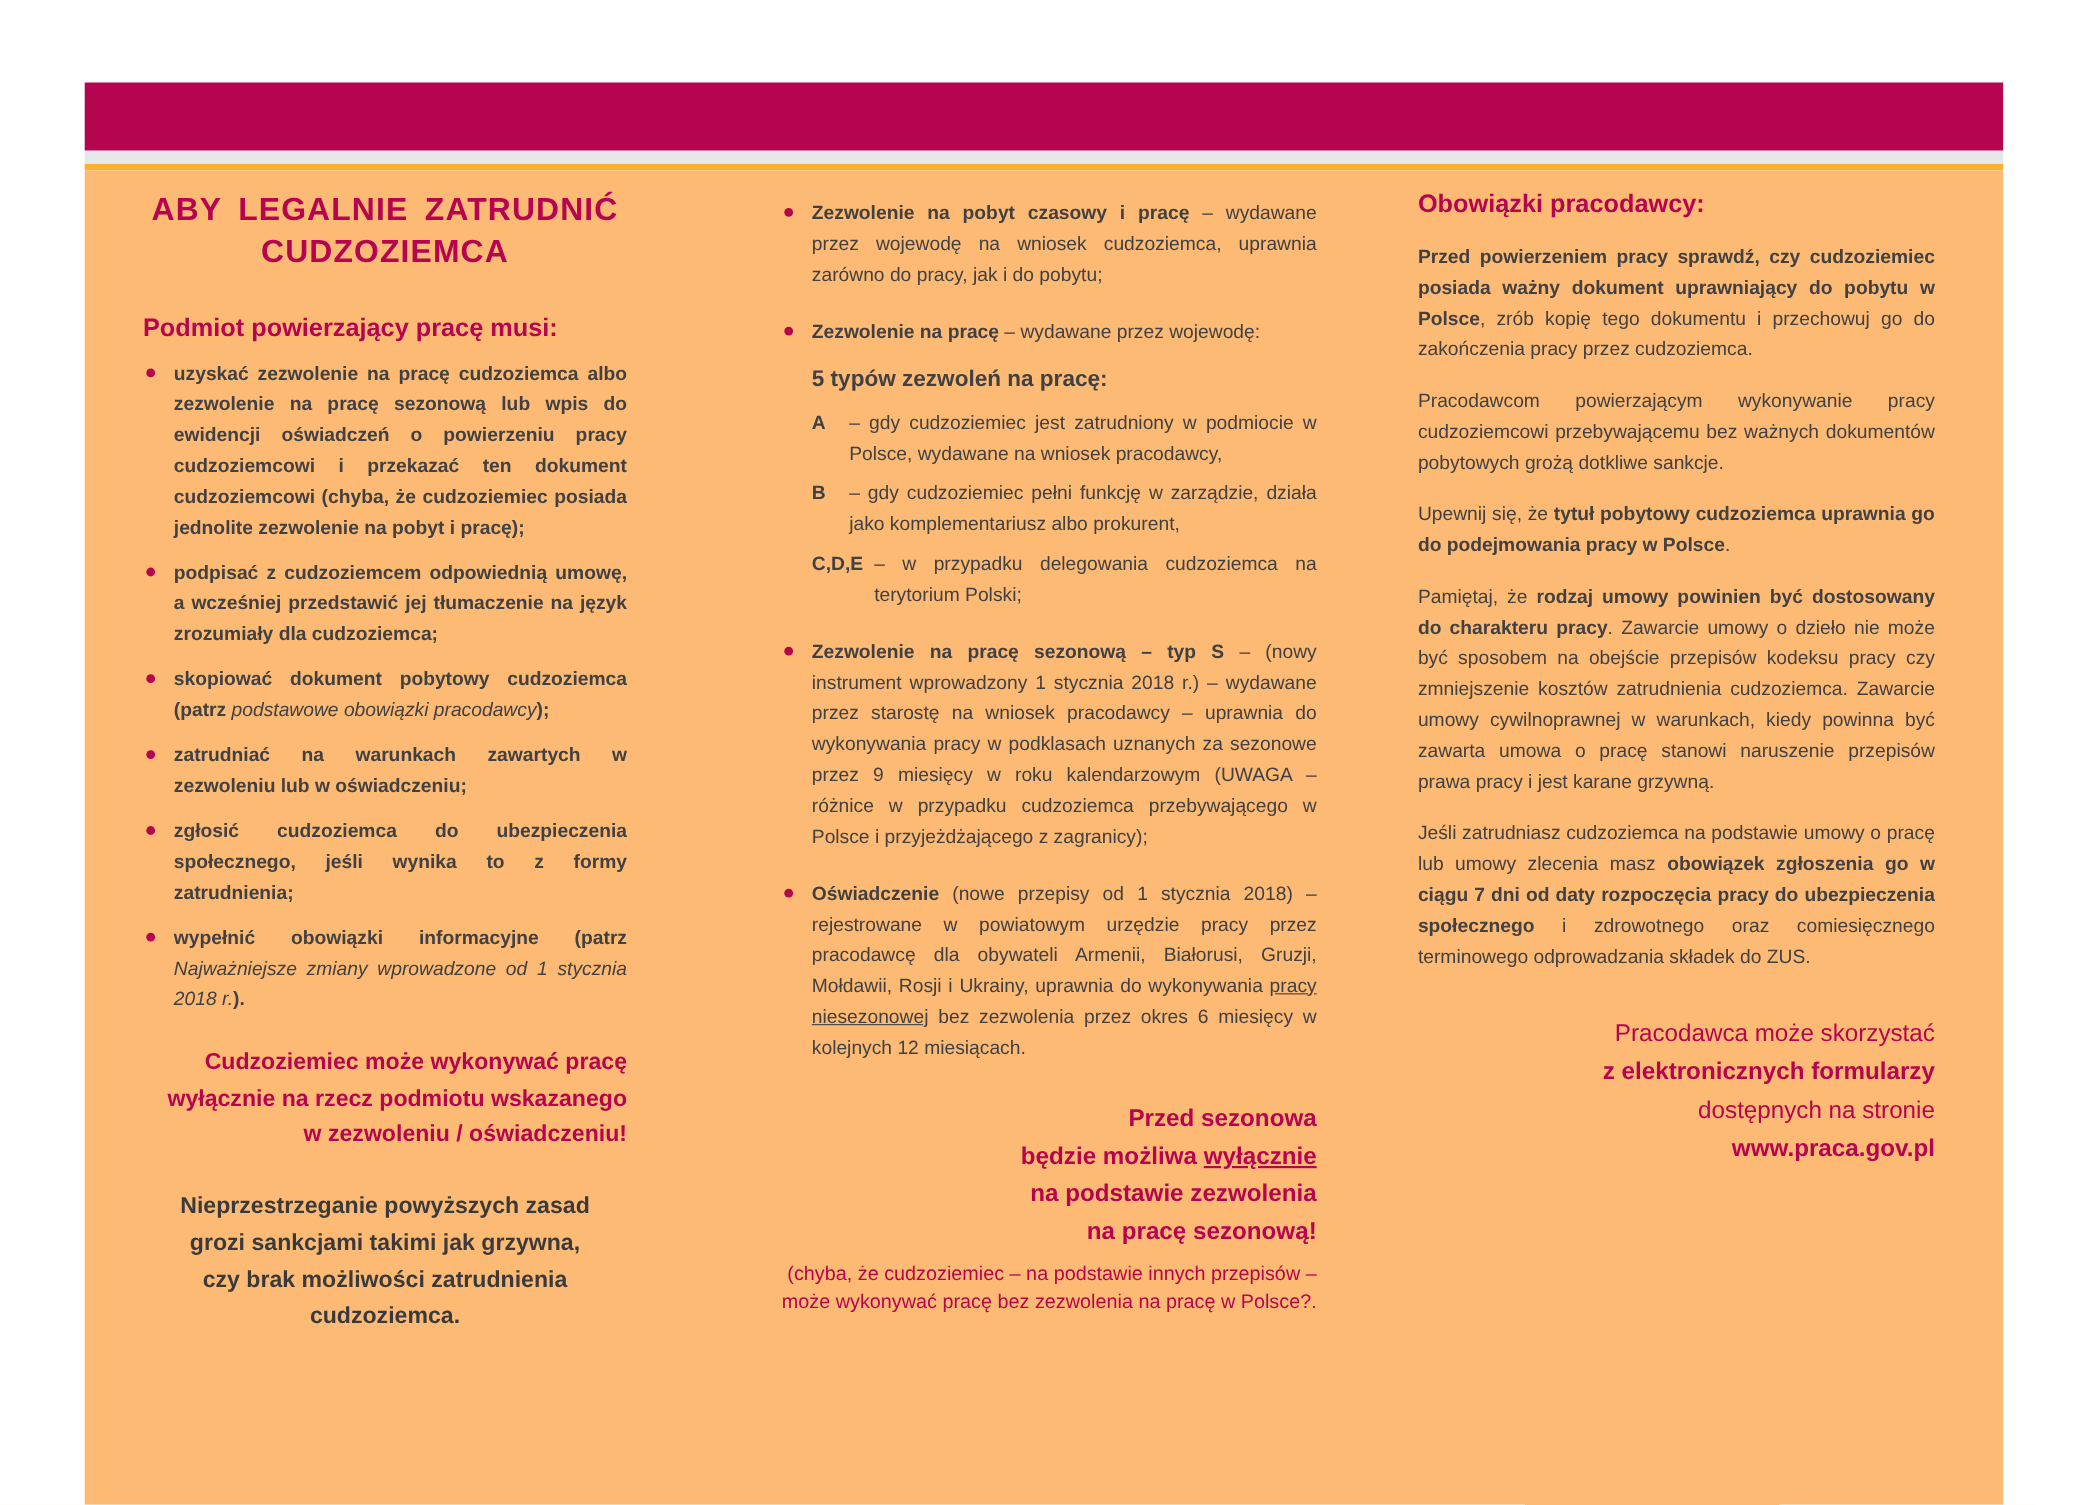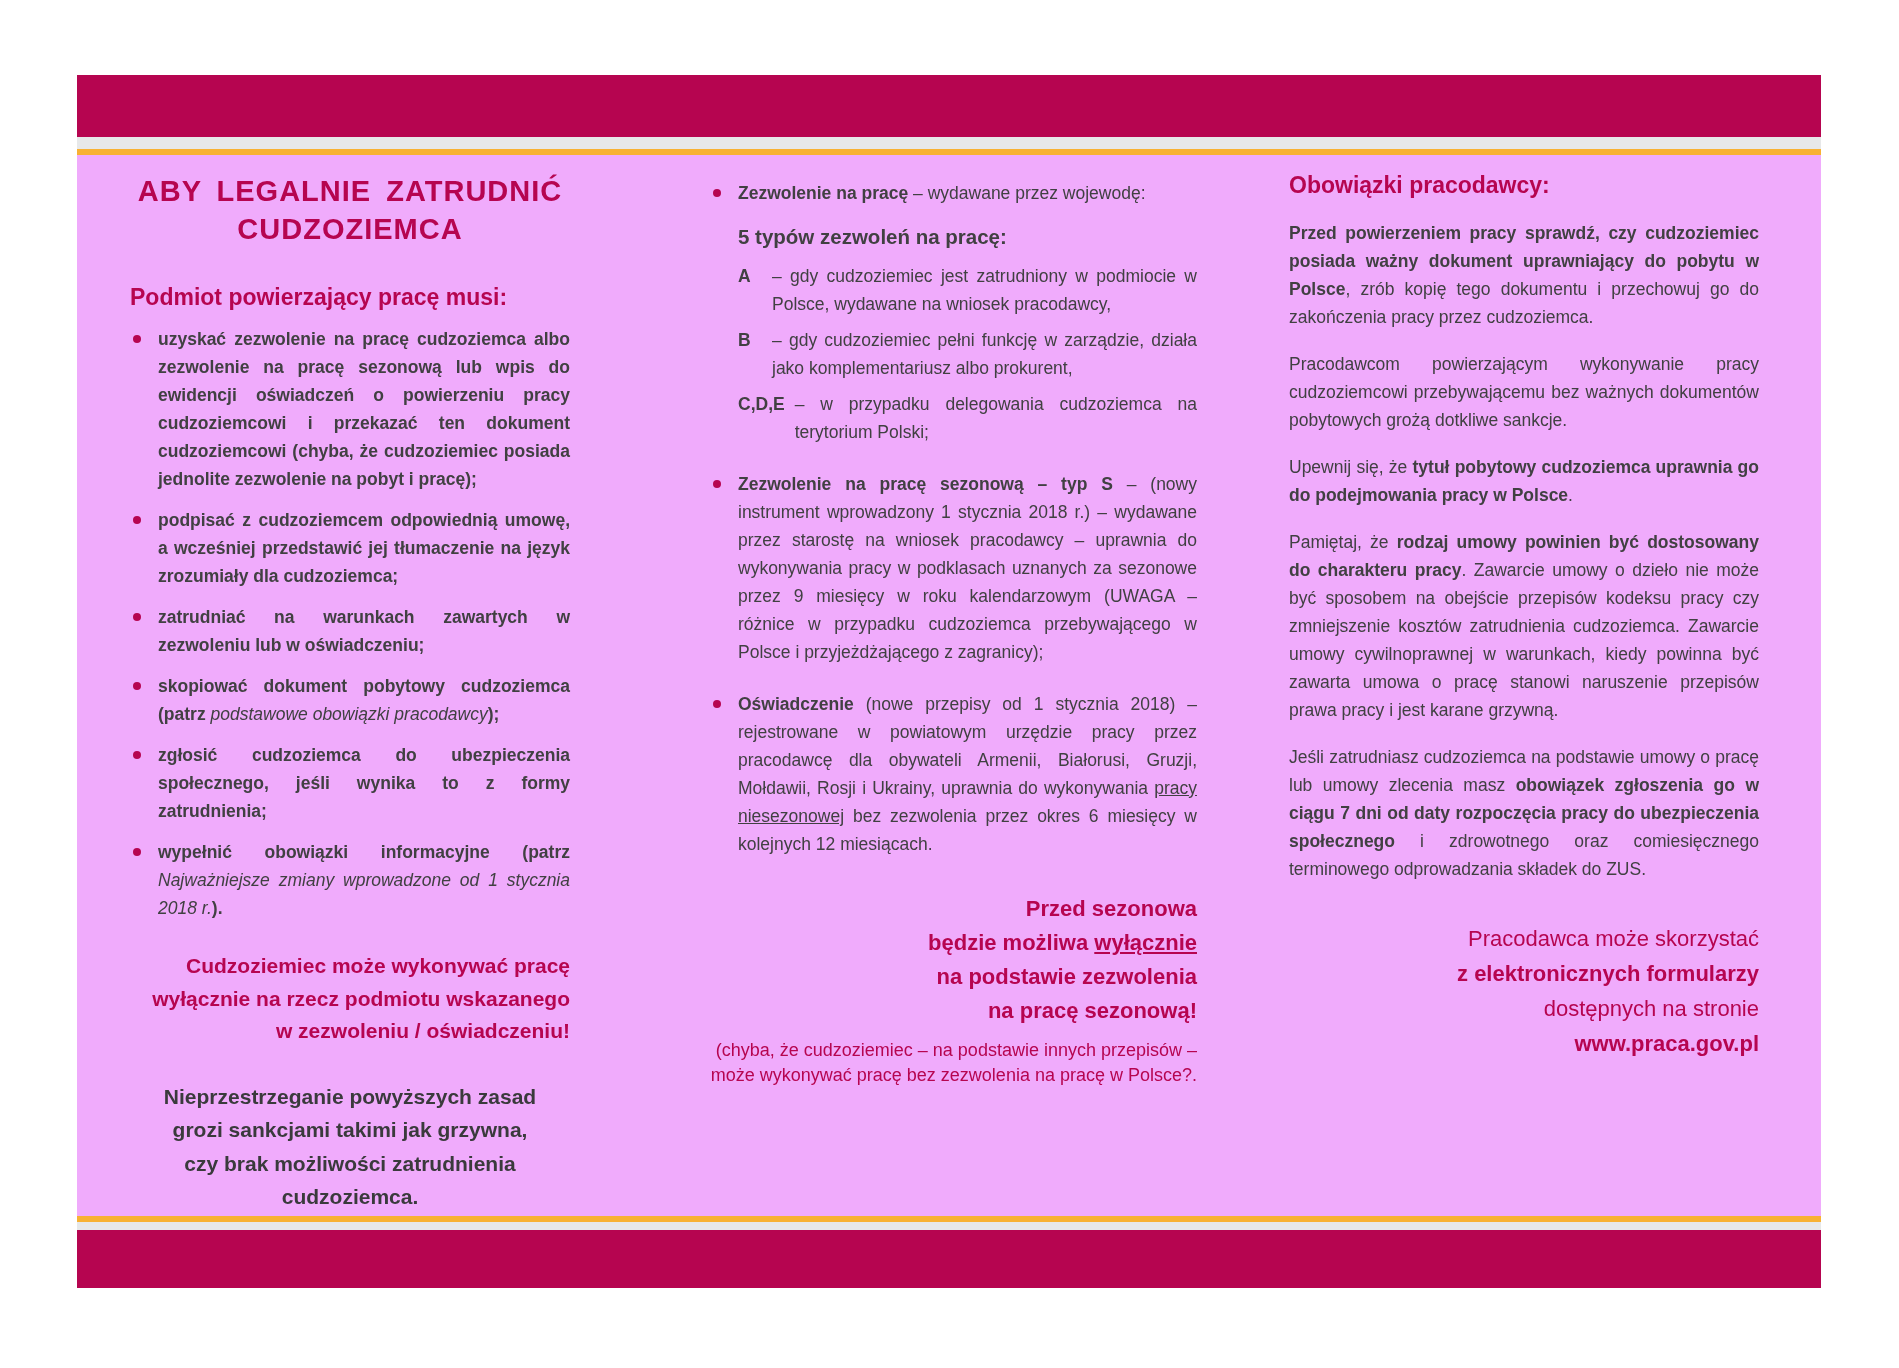--- a/index.html
+++ b/index.html
@@ -11,21 +11,21 @@
   }
   .sheet { position:absolute; left:77px; top:75px; width:1744px; }
   .bar-crimson { background:#B60550; }
   .bar-top { height:62px; }
   .bar-bottom { height:58px; }
   .strip-gray { background:#E7E8E9; }
   .strip-top { height:12px; }
   .strip-bottom { height:8px; }
   .orange-line { height:6px; background:#F8B133; }
   .panel {
-    background:#f0abfc; height:1061px; overflow:hidden;
+    background:#fdba74; height:1213px; overflow:hidden;
     display:flex; align-items:flex-start;
   }
   .col { flex:none; }
   .col1 { width:440px; margin-left:53px; }
   .col2 { width:487px; margin-left:140px; }
   .col3 { width:470px; margin-left:92px; }
 
   .main-title {
     margin-top:18px; color:#B60550; font-weight:700;
     font-size:29px; line-height:1.3; text-align:center;
@@ -95,25 +95,25 @@
         <div class="bullet">
           <span class="dot"></span>
           <div class="bt"><span class="b">uzyskać zezwolenie na pracę cudzoziemca albo zezwolenie na pracę sezonową lub wpis do ewidencji oświadczeń o powierzeniu pracy cudzoziemcowi i przekazać ten dokument cudzoziemcowi (chyba, że cudzoziemiec posiada jednolite zezwolenie na pobyt i pracę);</span></div>
         </div>
         <div class="bullet">
           <span class="dot"></span>
           <div class="bt"><span class="b">podpisać z cudzoziemcem odpowiednią umowę, a wcześniej przedstawić jej tłumaczenie na język zrozumiały dla cudzoziemca;</span></div>
         </div>
         <div class="bullet">
           <span class="dot"></span>
+          <div class="bt"><span class="b">skopiować dokument pobytowy cudzoziemca (patrz </span><span class="i">podstawowe obowiązki pracodawcy</span><span class="b">);</span></div>
+        </div>
+        <div class="bullet">
+          <span class="dot"></span>
           <div class="bt"><span class="b">zatrudniać na warunkach zawartych w zezwoleniu lub w oświadczeniu;</span></div>
-        </div>
-        <div class="bullet">
-          <span class="dot"></span>
-          <div class="bt"><span class="b">skopiować dokument pobytowy cudzoziemca (patrz </span><span class="i">podstawowe obowiązki pracodawcy</span><span class="b">);</span></div>
         </div>
         <div class="bullet">
           <span class="dot"></span>
           <div class="bt"><span class="b">zgłosić cudzoziemca do ubezpieczenia społecznego, jeśli wynika to z formy zatrudnienia;</span></div>
         </div>
         <div class="bullet">
           <span class="dot"></span>
           <div class="bt"><span class="b">wypełnić obowiązki informacyjne (patrz </span><span class="i">Najważniejsze zmiany wprowadzone od 1 stycznia 2018 r.</span><span class="b">).</span></div>
         </div>
       </div>
@@ -125,20 +125,24 @@
       <div class="warning-dark">
         <div>Nieprzestrzeganie powyższych zasad</div>
         <div>grozi sankcjami takimi jak grzywna,</div>
         <div>czy brak możliwości zatrudnienia</div>
         <div>cudzoziemca.</div>
       </div>
     </div>
 
     <div class="col col2">
       <div class="bullets body-text">
+        <div class="bullet">
+          <span class="dot"></span>
+          <div class="bt"><span class="b">Zezwolenie na pobyt czasowy i pracę</span><span> – wydawane przez wojewodę na wniosek cudzoziemca, uprawnia zarówno do pracy, jak i do pobytu;</span></div>
+        </div>
         <div class="bullet">
           <span class="dot"></span>
           <div class="bt"><span class="b">Zezwolenie na pracę</span><span> – wydawane przez wojewodę:</span></div>
         </div>
         <div class="types-heading">5 typów zezwoleń na pracę:</div>
         <div class="types">
           <div class="type-row">
             <span class="type-label">A</span>
             <span class="type-text body-text">– gdy cudzoziemiec jest zatrudniony w podmiocie w Polsce, wydawane na wniosek pracodawcy,</span>
           </div>

